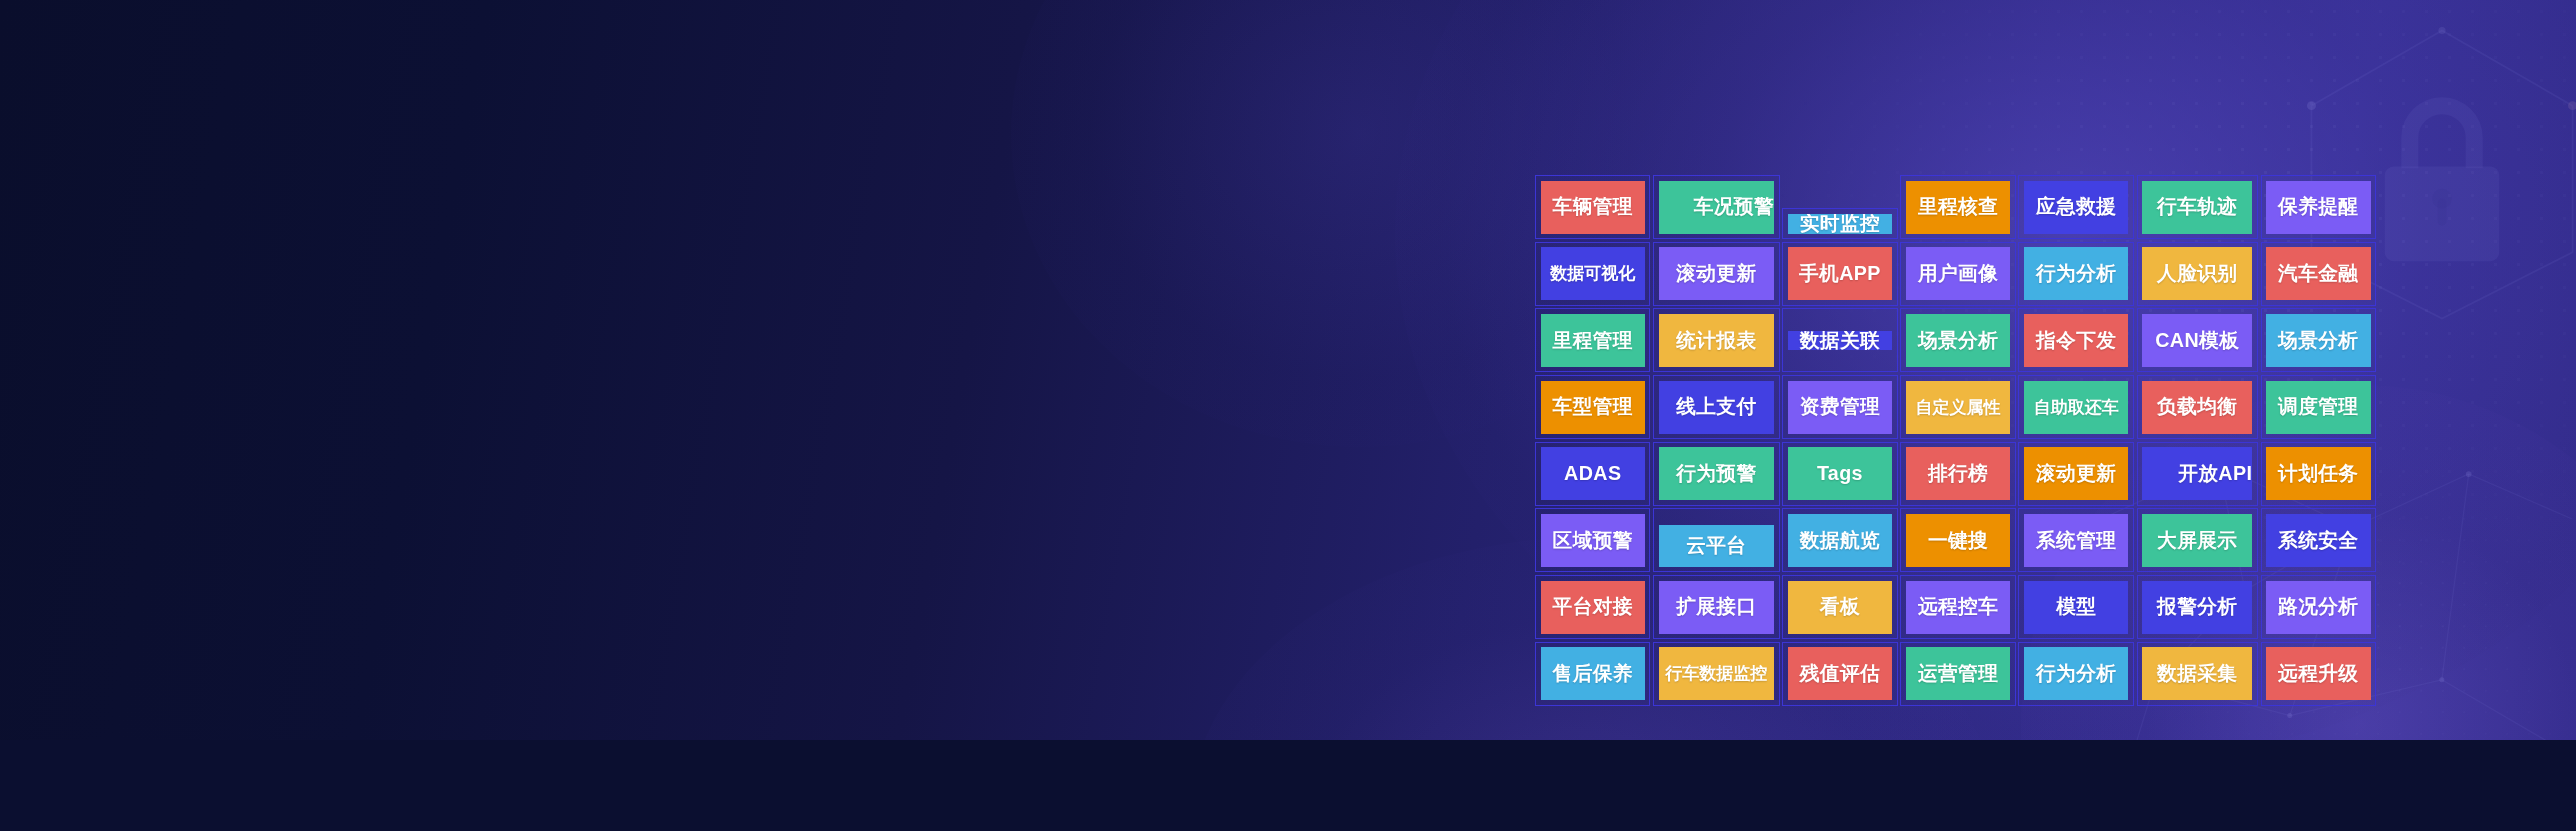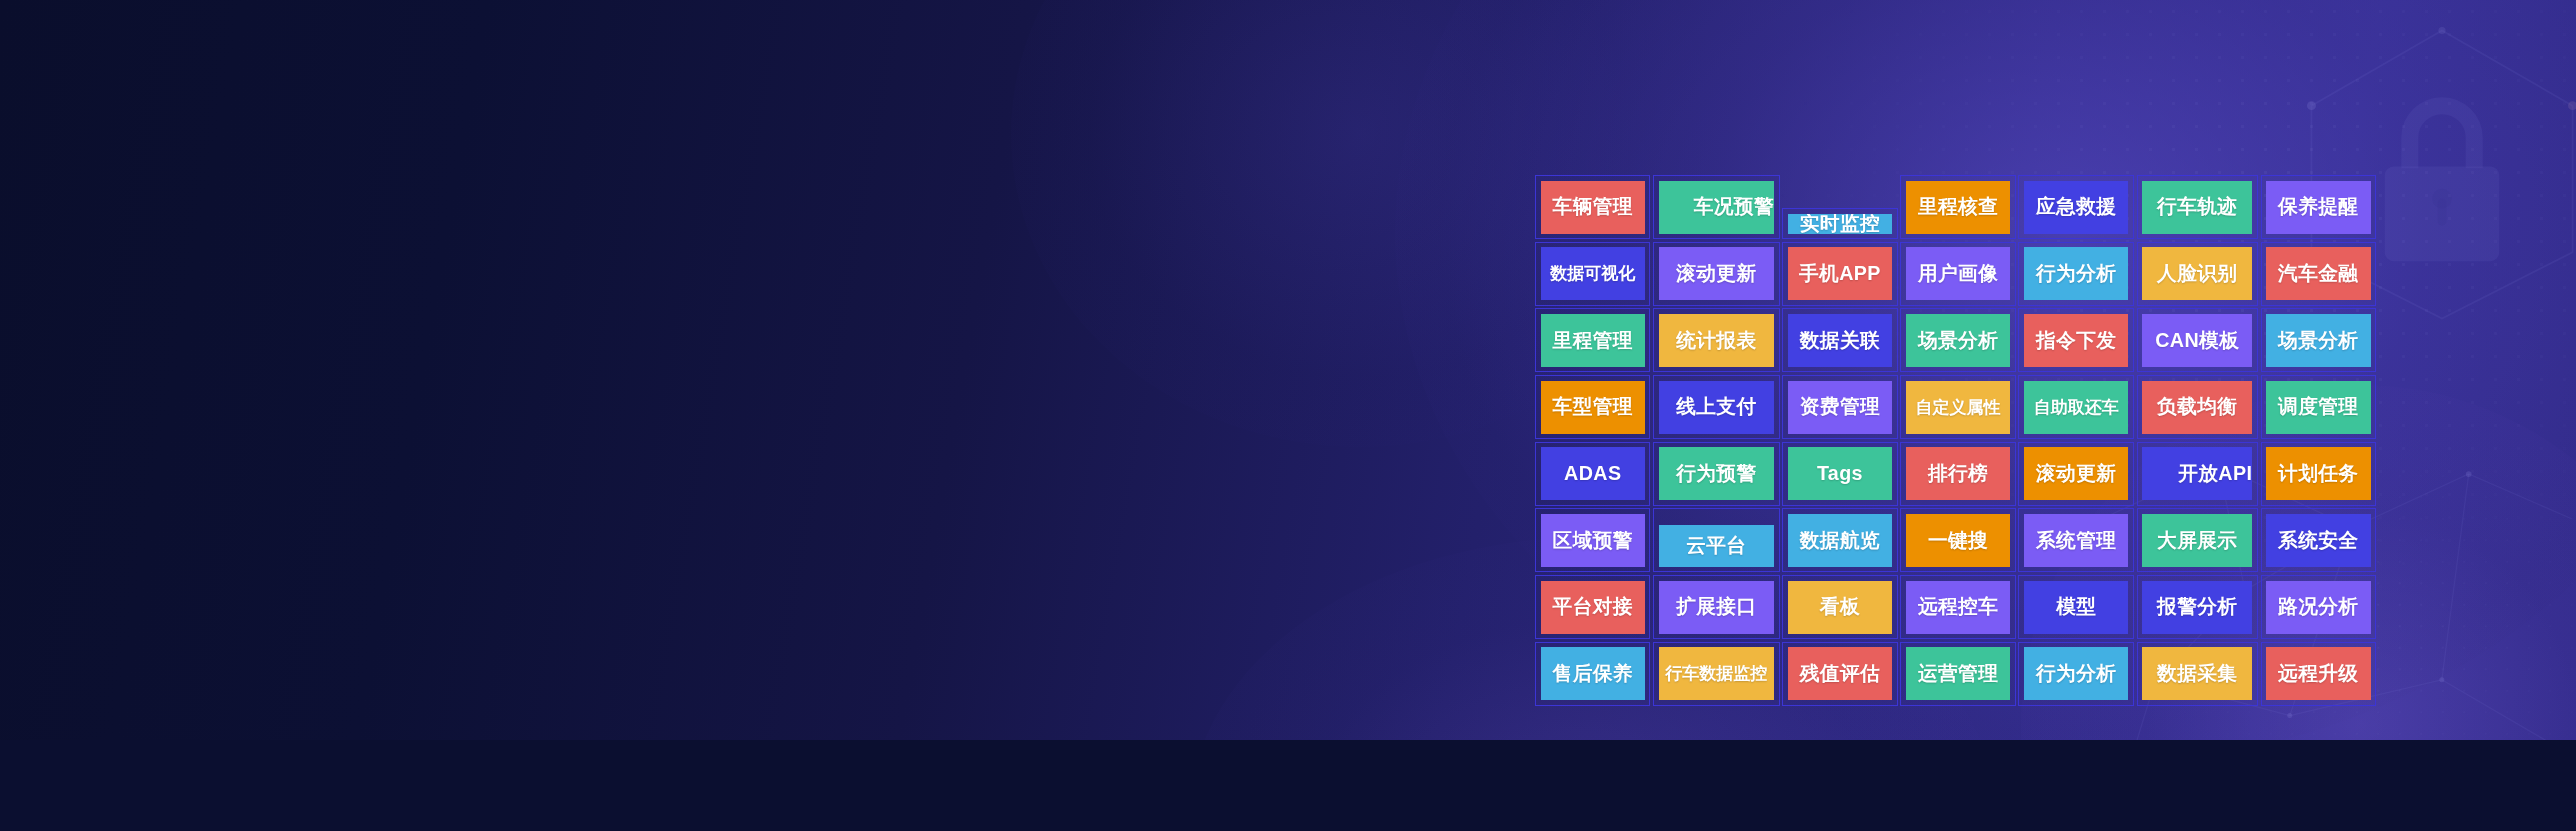--- a/index.html
+++ b/index.html
@@ -233,21 +233,21 @@
       </div>
       <div class="tile" style="border-color: rgb(60, 53, 214);">
         <div class="tile-fill c-red" style="background: rgb(232, 96, 93);">汽车金融</div>
       </div>
       <div class="tile" style="border-color: rgb(60, 53, 214);">
         <div class="tile-fill c-teal" style="background: rgb(61, 196, 154);">里程管理</div>
       </div>
       <div class="tile" style="border-color: rgb(60, 53, 214);">
         <div class="tile-fill c-amber" style="background: rgb(240, 183, 63);">统计报表</div>
       </div>
-      <div class="tile" style="border-color: rgb(60, 53, 214);">
+      <div class="tile" style="border-color: rgb(60, 53, 214); align-items: center;">
         <div class="tile-fill c-indigo" style="background: rgb(66, 64, 226);">数据关联</div>
       </div>
       <div class="tile" style="border-color: rgb(60, 53, 214);">
         <div class="tile-fill c-teal" style="background: rgb(61, 196, 154);">场景分析</div>
       </div>
       <div class="tile" style="border-color: rgb(60, 53, 214); justify-content: center;">
         <div class="tile-fill c-red" style="background: rgb(232, 96, 93);">指令下发</div>
       </div>
       <div class="tile" style="border-color: rgb(60, 53, 214);">
         <div class="tile-fill c-violet" style="background: rgb(123, 92, 245);">CAN模板</div>

